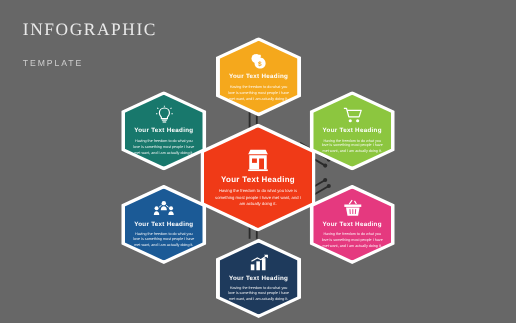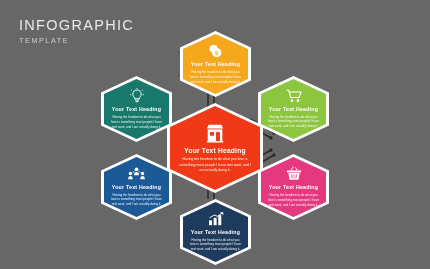--- a/index.html
+++ b/index.html
@@ -7,25 +7,25 @@
   body {
     background:#676767;
     font-family:"Liberation Sans", sans-serif;
     position:relative;
   }
 
   
   #title-block { position:absolute; left:19px; top:18px; }
   #main-title {
     font-size:14.5px; letter-spacing:1.3px; color:#e9e9e9;
-    font-weight:400; line-height:1;
+    font-weight:400; line-height:1;font-family:Liberation Serif, serif;
   }
   #sub-title {
     font-size:7.2px; letter-spacing:1.6px; color:#cfcfcf;
-    font-weight:400; margin-top:4px; line-height:1;
+    font-weight:400; margin-top:16px; line-height:1;
   }
 
   
   #honeycomb { position:absolute; left:0; top:0; width:430px; height:269px; }
 
   
   #connectors { position:absolute; left:0; top:0; width:430px; height:269px; }
 
   .hex-cell { position:absolute; }
 

